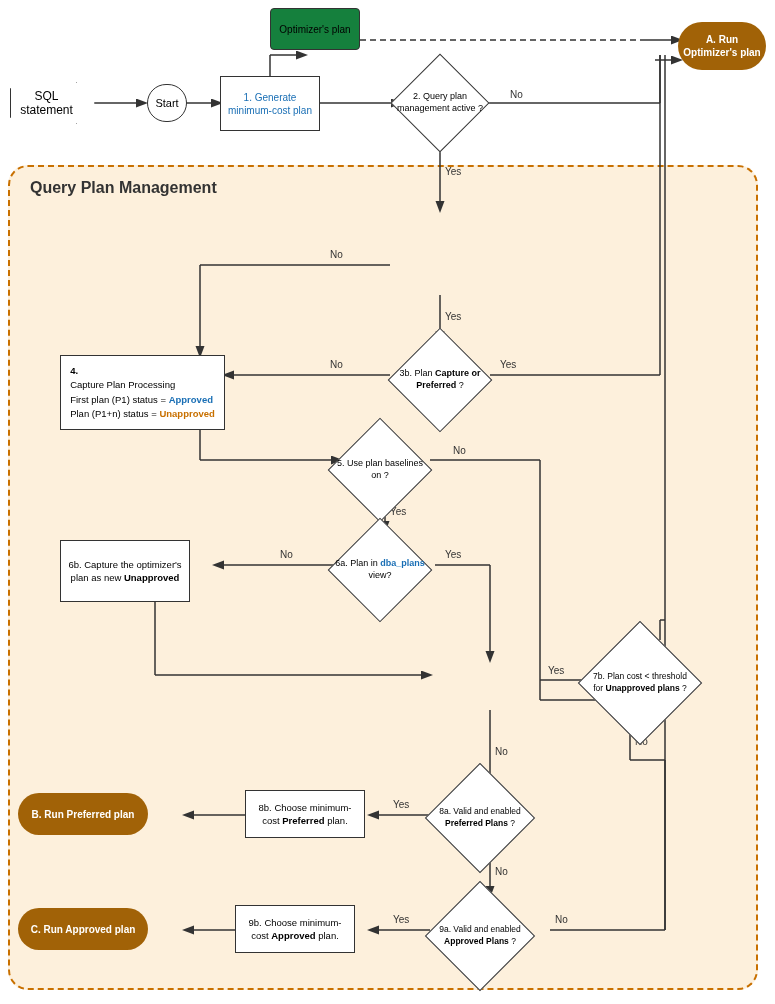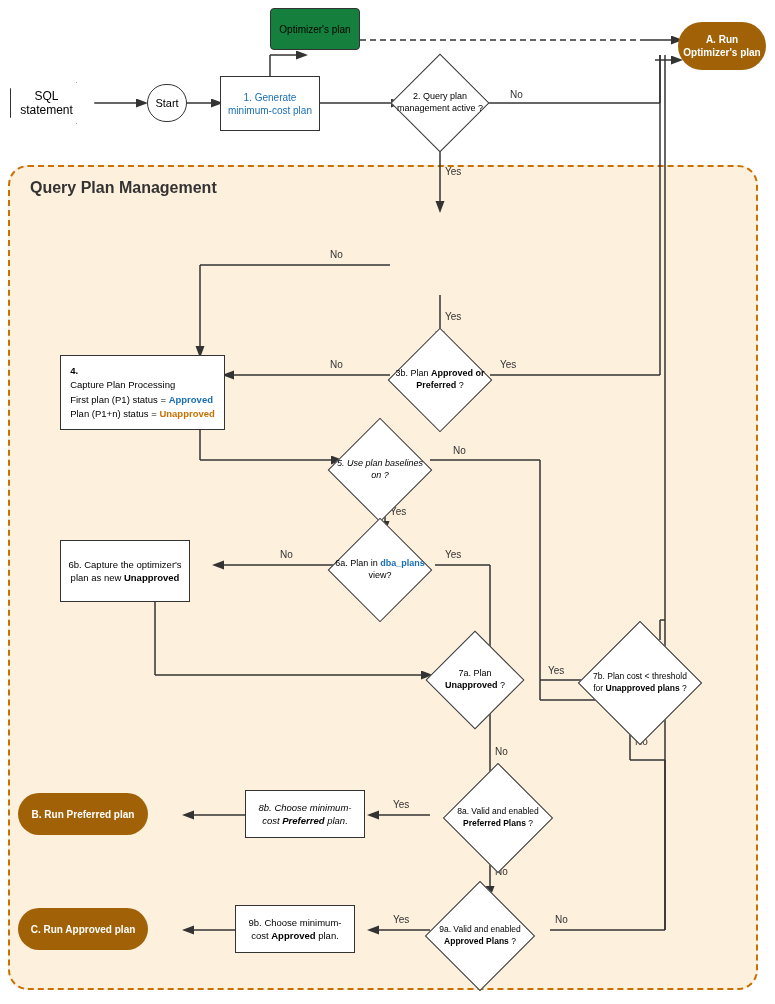--- a/index.html
+++ b/index.html
@@ -247,73 +247,67 @@
   </div>
 
   <div class="node pill-orange" style="left:678px; top:22px; width:88px; height:48px; font-size:10px; padding:4px;">
     <span>A. Run Optimizer's plan</span>
   </div>
 
 
   <div class="diamond-wrapper" style="left:390px; top:340px; width:100px; height:80px;">
     <div class="diamond" style="width:74px; height:74px;"></div>
     <div class="diamond-text" style="width:90px; font-size:9px;">
-      <span>3b. Plan <span style="font-weight:bold;">Approved or Preferred</span> ?</span>
+      <span>3b. Plan <span style="font-weight:bold;">Capture or Preferred</span> ?</span>
     </div>
   </div>
 
   <div class="node box" style="left:60px; top:355px; width:165px; height:75px; font-size:9.5px; text-align:left; padding:6px; line-height:1.5;">
     <div>
       <div style="font-weight:bold;">4.</div>
       <div>Capture Plan Processing</div>
       <div>First plan (P1) status = <span style="color:#1a6fb5; font-weight:bold;">Approved</span></div>
       <div>Plan (P1+n) status = <span style="color:#c87000; font-weight:bold;">Unapproved</span></div>
     </div>
   </div>
 
   <div class="diamond-wrapper" style="left:330px; top:430px; width:100px; height:80px;">
     <div class="diamond" style="width:74px; height:74px;"></div>
-    <div class="diamond-text" style="width:90px; font-size:9px;font-style:italic;">
+    <div class="diamond-text" style="width:90px; font-size:9px;">
       <span>5. Use plan baselines on ?</span>
     </div>
   </div>
 
   <div class="diamond-wrapper" style="left:330px; top:530px; width:100px; height:80px;">
     <div class="diamond" style="width:74px; height:74px;"></div>
     <div class="diamond-text" style="width:90px; font-size:9px;">
       <span>6a. Plan in <span style="color:#1a6fb5; font-weight:bold;">dba_plans</span> view?</span>
     </div>
   </div>
 
   <div class="node box" style="left:60px; top:540px; width:130px; height:62px; font-size:9.5px; padding:5px; line-height:1.4;">
     <span>6b. Capture the optimizer's plan as new <span style="font-weight:bold;">Unapproved</span></span>
   </div>
 
-  <div class="diamond-wrapper" style="left:430px; top:640px; width:90px; height:80px;">
-    <div class="diamond" style="width:70px; height:70px;"></div>
-    <div class="diamond-text" style="width:85px; font-size:9px;">
-      <span>7a. Plan <span style="font-weight:bold;">Unapproved</span> ?</span>
-    </div>
-  </div>
 
   <div class="diamond-wrapper" style="left:590px; top:630px; width:100px; height:105px;">
     <div class="diamond" style="width:88px; height:88px;"></div>
     <div class="diamond-text" style="width:96px; font-size:8.5px;">
       <span>7b. Plan cost &lt; threshold for <span style="font-weight:bold;">Unapproved plans</span> ?</span>
     </div>
   </div>
 
-  <div class="diamond-wrapper" style="left:448px; top:775px; width:100px; height:85px;">
+  <div class="diamond-wrapper" style="left:430px; top:775px; width:100px; height:85px;">
     <div class="diamond" style="width:78px; height:78px;"></div>
     <div class="diamond-text" style="width:96px; font-size:8.5px;">
       <span>8a. Valid and enabled <span style="font-weight:bold;">Preferred Plans</span> ?</span>
     </div>
   </div>
 
-  <div class="node box" style="left:245px; top:790px; width:120px; height:48px; font-size:9.5px; line-height:1.4;font-style:italic;">
+  <div class="node box" style="left:245px; top:790px; width:120px; height:48px; font-size:9.5px; line-height:1.4;">
     <span>8b. Choose minimum-cost <span style="font-weight:bold;">Preferred</span> plan.</span>
   </div>
 
   <div class="diamond-wrapper" style="left:430px; top:893px; width:100px; height:85px;">
     <div class="diamond" style="width:78px; height:78px;"></div>
     <div class="diamond-text" style="width:96px; font-size:8.5px;">
       <span>9a. Valid and enabled <span style="font-weight:bold;">Approved Plans</span> ?</span>
     </div>
   </div>
 

